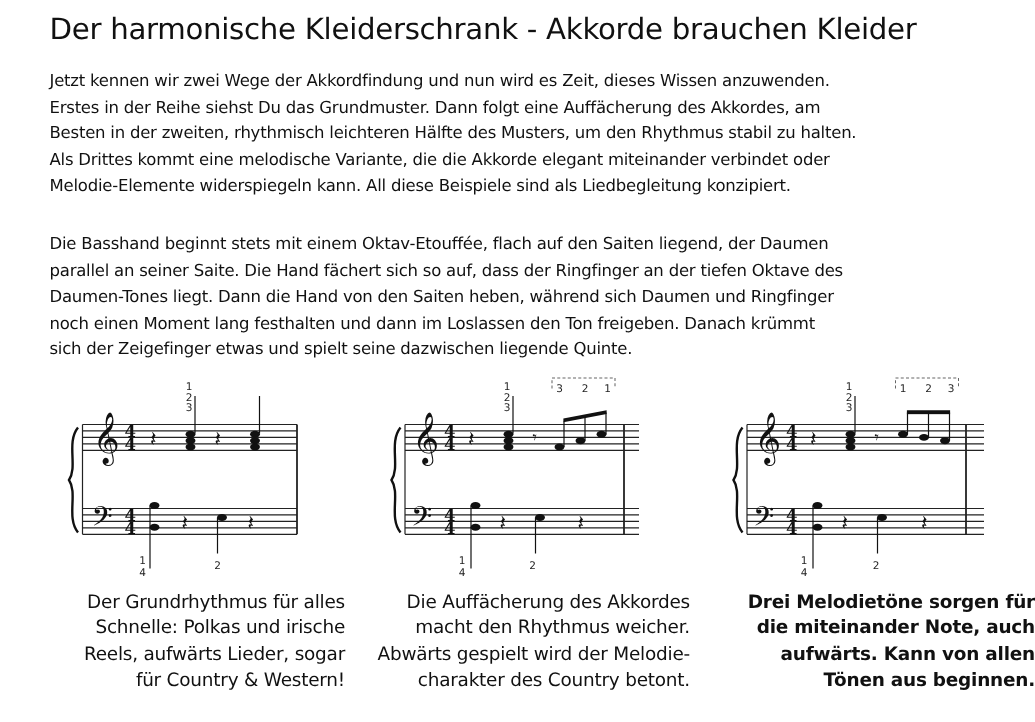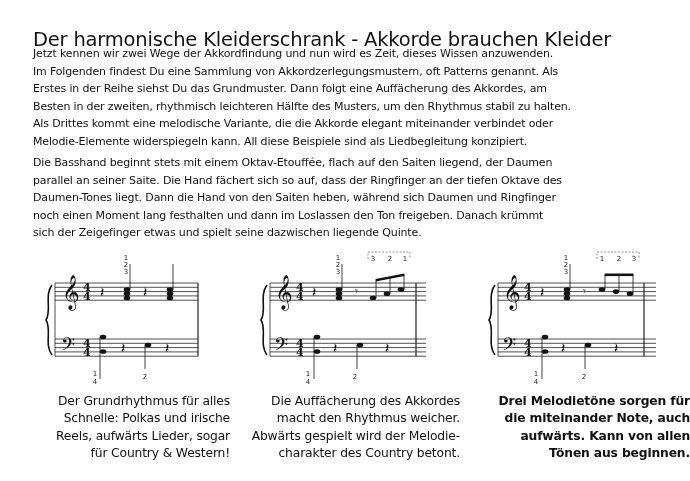--- a/index.html
+++ b/index.html
@@ -2,21 +2,21 @@
 <html><head>
 <meta charset="utf-8">
 <style>
   html, body { margin: 0; padding: 0; }
   body {
     width: 690px; height: 481px; background: #ffffff; color: #111;
     font-family: "DejaVu Sans", sans-serif; position: relative; overflow: hidden;
   }
   .title {
     position: absolute; left: 33px; top: 8px; width: 640px;
-    font-size: 19.5px; letter-spacing: -0.2px; color: #111; white-space: nowrap; margin-top: 20px;
+    font-size: 19.5px; letter-spacing: -0.2px; color: #111; white-space: nowrap;
   }
   .para {
     position: absolute; left: 33px; width: 640px;
     font-size: 11px; line-height: 17.6px; color: #111; letter-spacing: -0.15px;
   }
   .para .ln { display: block; white-space: nowrap; }
   #p1 { top: 45px; }
   #p2 { top: 154px; }
   .example { position: absolute; top: 245px; width: 230px; height: 145px; }
   .example svg { position: absolute; left: 0; top: 0; }
@@ -26,21 +26,20 @@
   }
   .caption .ln { display: block; white-space: nowrap; }
 </style>
 </head>
 <body>
 
 <div class="title">Der harmonische Kleiderschrank - Akkorde brauchen Kleider</div>
 
 <div class="para" id="p1">
   <span class="ln">Jetzt kennen wir zwei Wege der Akkordfindung und nun wird es Zeit, dieses Wissen anzuwenden.</span>
-  <span class="ln">Im Folgenden findest Du eine Sammlung von Akkordzerlegungsmustern, oft Patterns genannt. Als</span>
   <span class="ln">Erstes in der Reihe siehst Du das Grundmuster. Dann folgt eine Auffächerung des Akkordes, am</span>
   <span class="ln">Besten in der zweiten, rhythmisch leichteren Hälfte des Musters, um den Rhythmus stabil zu halten.</span>
   <span class="ln">Als Drittes kommt eine melodische Variante, die die Akkorde elegant miteinander verbindet oder</span>
   <span class="ln">Melodie-Elemente widerspiegeln kann. All diese Beispiele sind als Liedbegleitung konzipiert.</span>
 </div>
 
 <div class="para" id="p2">
   <span class="ln">Die Basshand beginnt stets mit einem Oktav-Etouffée, flach auf den Saiten liegend, der Daumen</span>
   <span class="ln">parallel an seiner Saite. Die Hand fächert sich so auf, dass der Ringfinger an der tiefen Oktave des</span>
   <span class="ln">Daumen-Tones liegt. Dann die Hand von den Saiten heben, während sich Daumen und Ringfinger</span>

